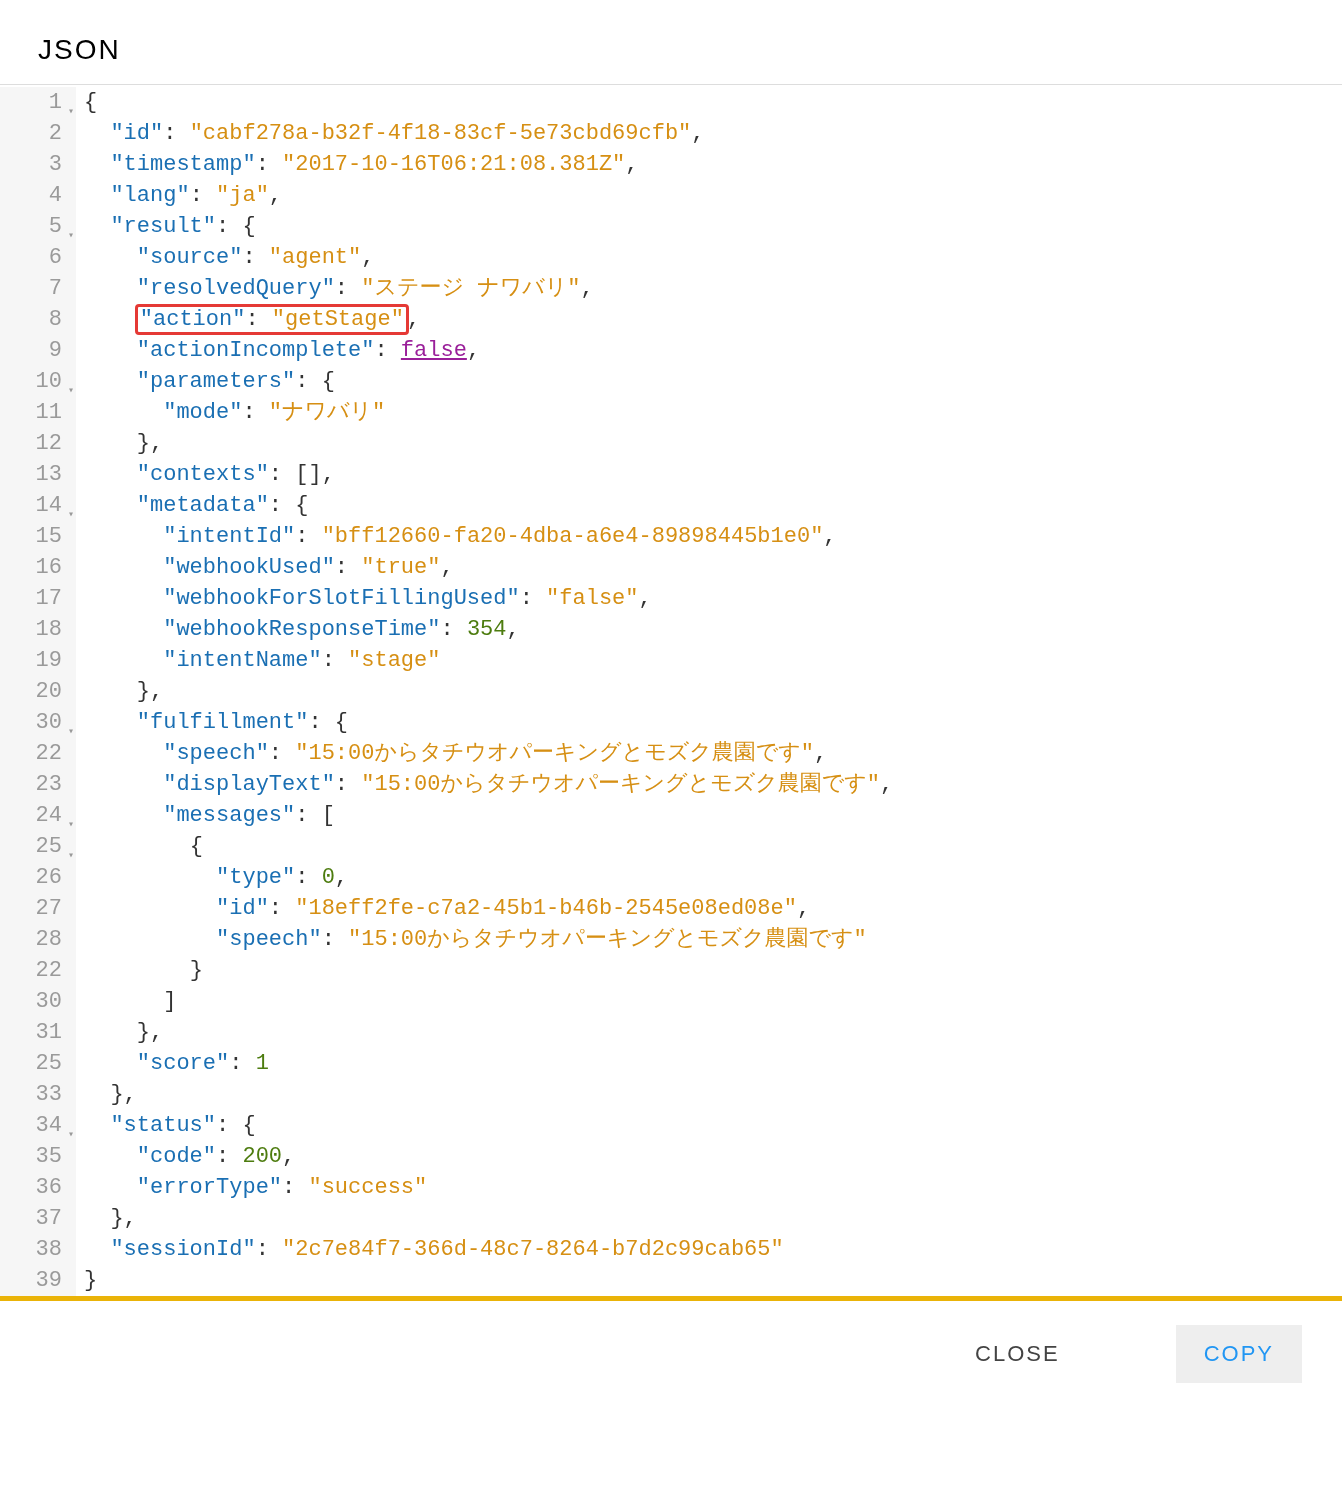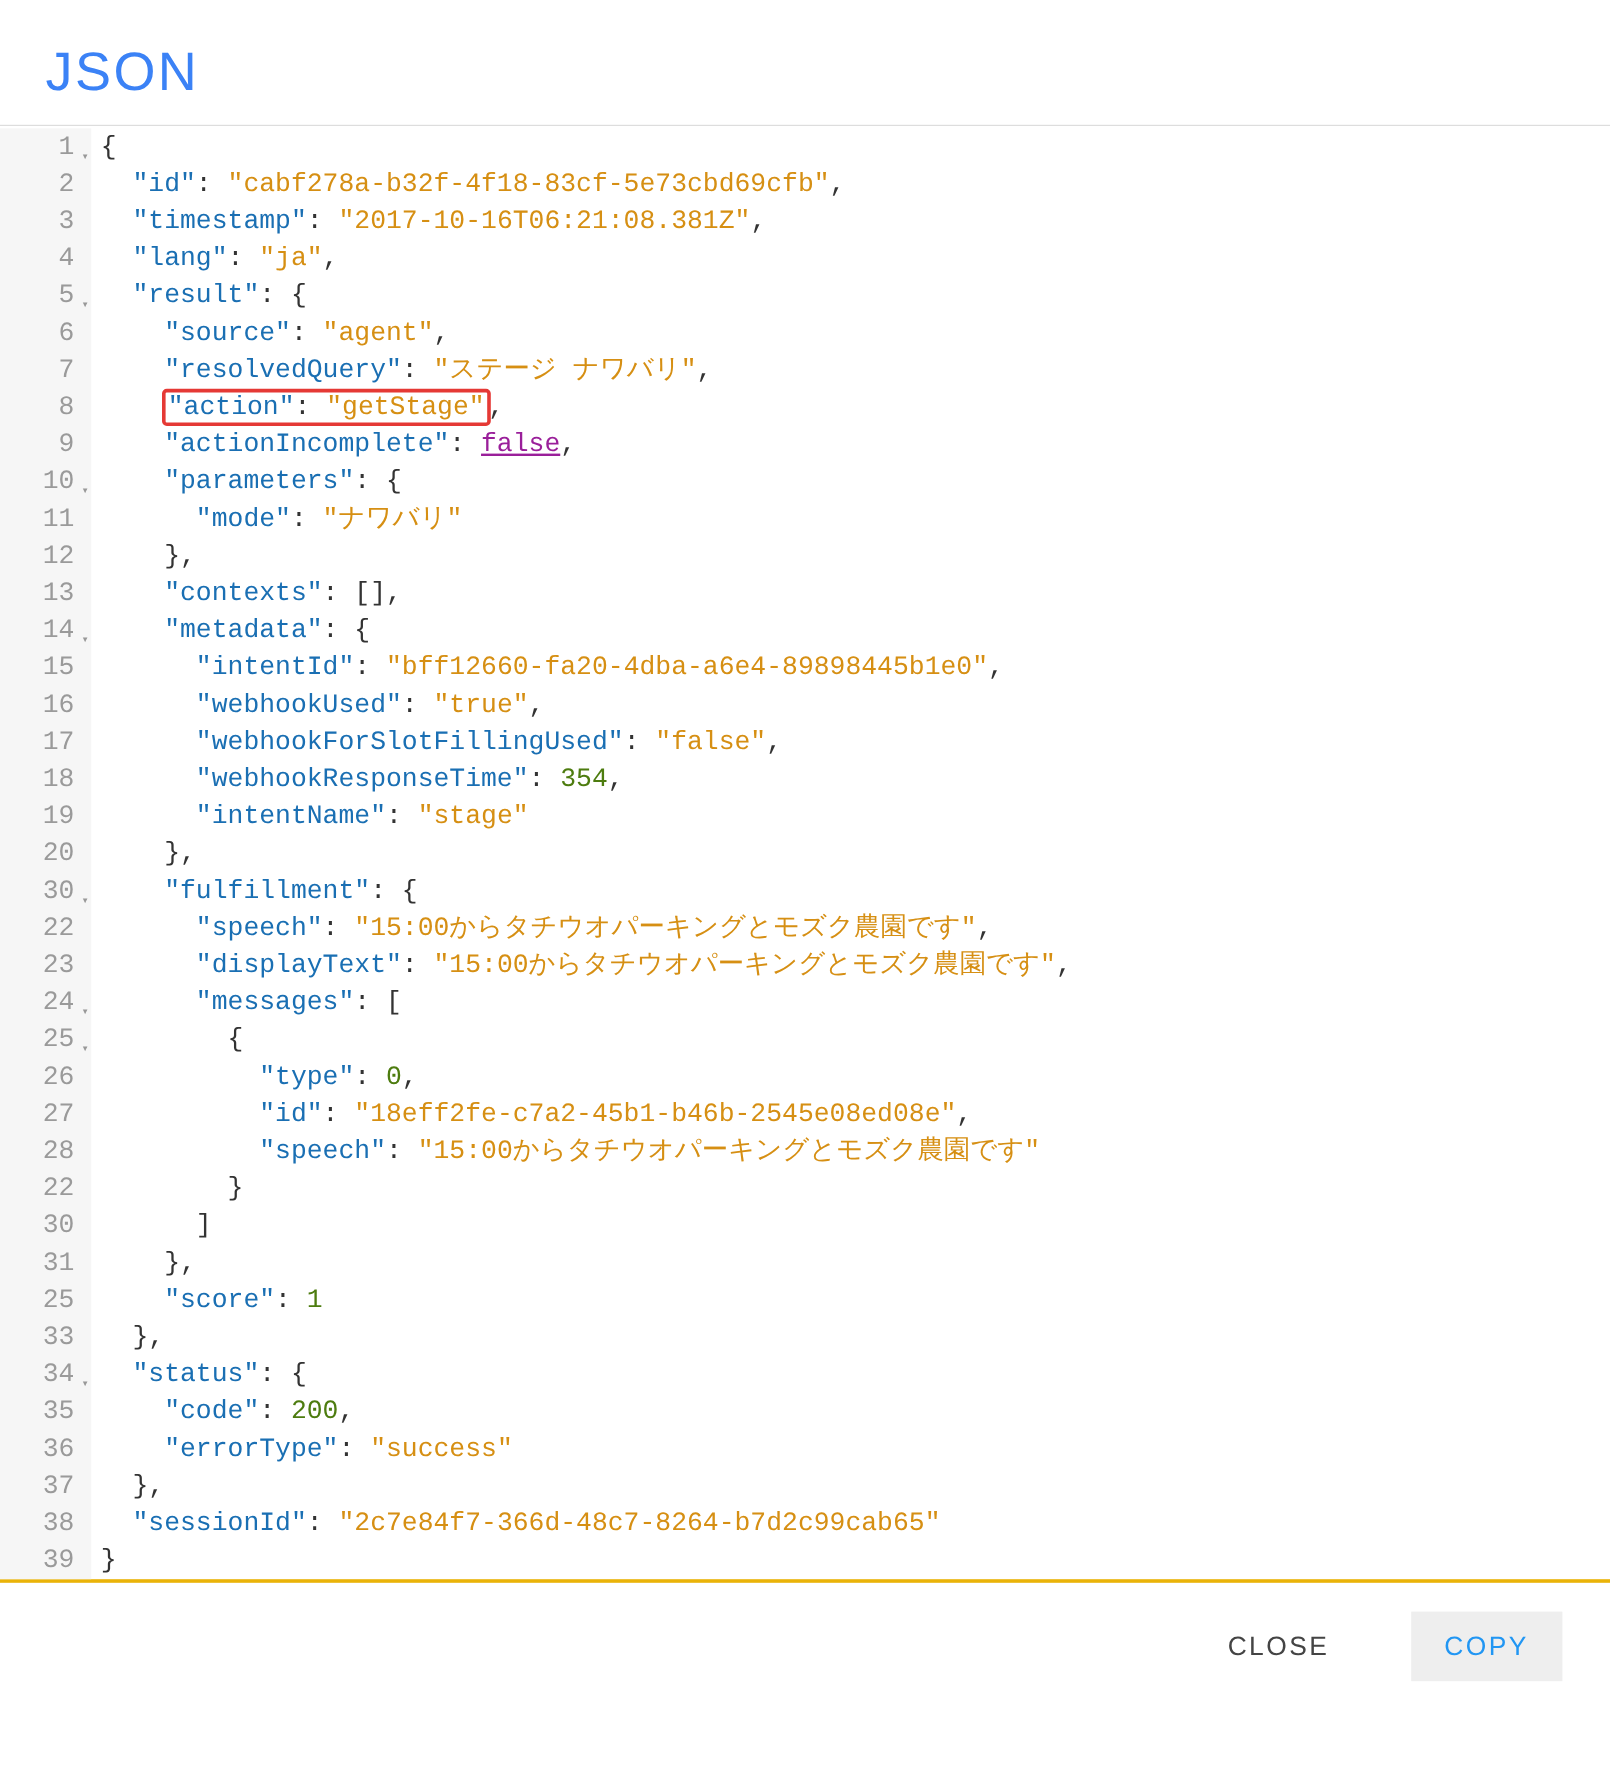--- a/index.html
+++ b/index.html
@@ -7,23 +7,23 @@
     margin: 0;
     padding: 0;
     background: #fff;
     font-family: "Helvetica Neue", Arial, sans-serif;
     font-size: 16px;
     color: #333;
     width: 1342px;
   }
   .container { padding: 0 0 0 0; }
   .title {
-    font-size: 45px;
+    font-size: 28px;
     font-weight: 400;
-    color: #3b82f6;
+    color: #000000;
     padding: 34px 0 18px 38px;
     letter-spacing: 2px;
   }
   .editor-wrap {
     border-top: 1px solid #ddd;
     position: relative;
   }
   .editor {
     display: flex;
     font-family: Menlo, Consolas, "Courier New", monospace;
@@ -65,38 +65,38 @@
   .hl {
     display:inline-block;
     border: 3px solid #e53935;
     border-radius: 4px;
     padding: 0 2px;
     margin: -3px -2px;
     line-height: 25px;
   }
 
   .footer {
-    border-top: 3px solid #eab308;
+    border-top: 5px solid #eab308;
     display: flex;
     justify-content: flex-end;
     align-items: center;
     padding: 24px 40px 40px 0;
     gap: 40px;
   }
   .btn {
     font-size: 22px;
     letter-spacing: 2px;
     font-weight: 500;
     padding: 16px 28px;
     cursor: pointer;
     user-select: none;
     font-family: "Helvetica Neue", Arial, sans-serif;
   }
   .btn-close { color: #444; background: transparent; }
-  .btn-copy { color: #2196f3; background: #eeeeee; }
+  .btn-copy { color: #2196f3; background: #eeeeee; margin-left: 48px; }
 </style>
 </head>
 <body>
 
 <div class="container">
   <div class="title">JSON</div>
 
   <div class="editor-wrap">
     <div class="editor">
       <div class="gutter" id="gutter">

